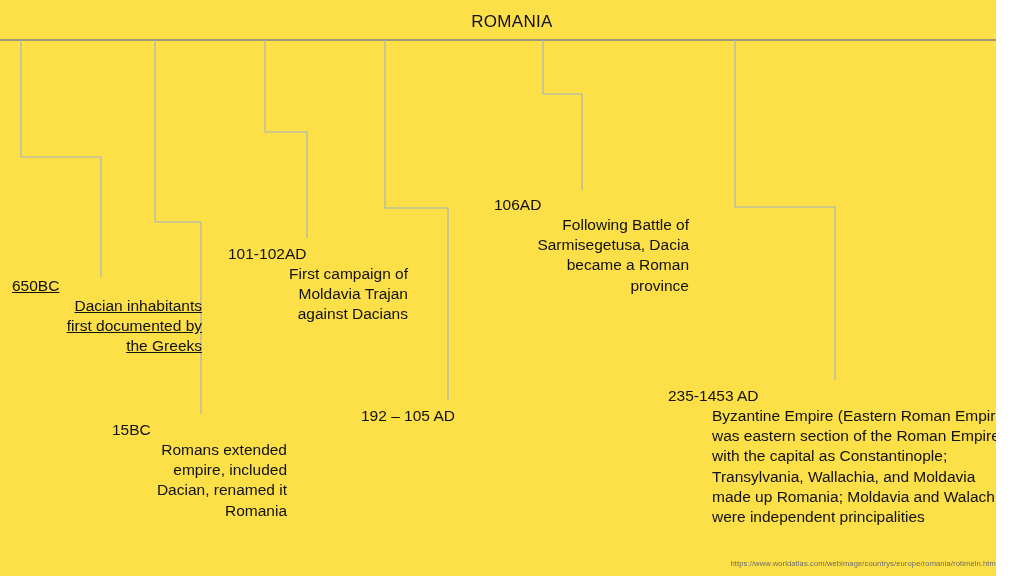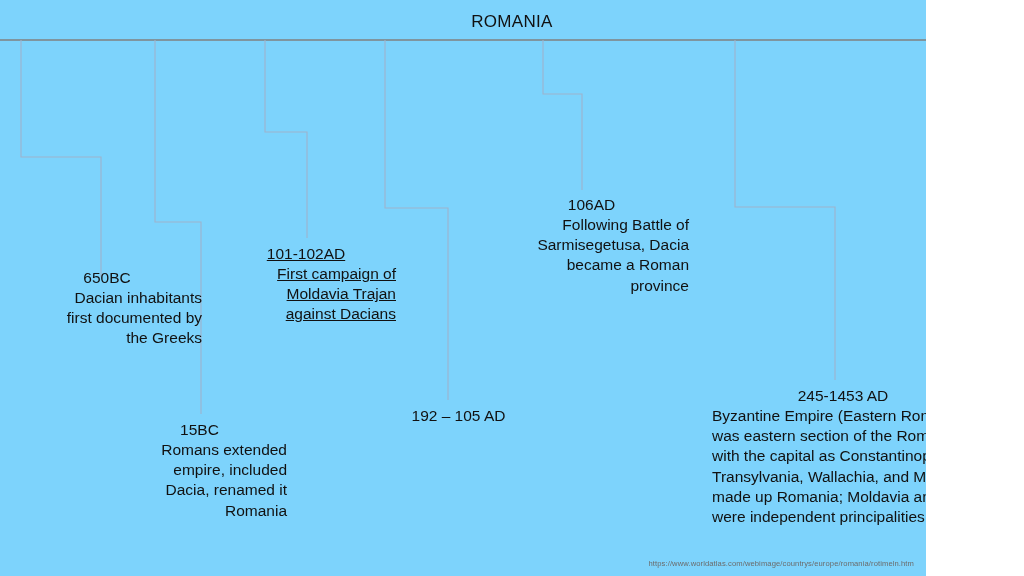--- a/index.html
+++ b/index.html
@@ -2,23 +2,23 @@
 <html><head>
 <meta charset="utf-8">
 <style>
   html, body {
     margin: 0;
     padding: 0;
     background: #ffffff;
   }
   #stage {
     position: relative;
-    width: 926px;
+    width: 996px;
     height: 576px;
-    background: #7dd3fc;
+    background: #fde047;
     overflow: hidden;
     font-family: "Liberation Sans", sans-serif;
     color: #1a1a1a;
   }
   #connectors {
     position: absolute;
     left: 0;
     top: 0;
     width: 1024px;
     height: 576px;
@@ -35,32 +35,32 @@
     white-space: nowrap;
   }
   .evt {
     position: absolute;
     font-size: 15.5px;
     line-height: 1.30;
     color: #111111;
   }
   .evt .yr {
     display: block;
-    text-align: center;
+    text-align: left;
     white-space: nowrap;
   }
   .evt .desc {
     display: block;
     text-align: right;
     white-space: pre-line;
   }
   .evt.wide .desc { text-align: left; margin-left: 44px; }
   #source {
     position: absolute;
-    right: 12px;
+    right: 0;
     top: 559px;
     font-size: 7.6px;
     color: #6b6b6b;
     letter-spacing: 0.1px;
     white-space: nowrap;
   }
 </style>
 </head>
 <body>
 
@@ -73,51 +73,51 @@
       <polyline points="265,40 265,132 307,132 307,238" fill="none" stroke="#9db3cc" stroke-width="1.1"></polyline>
       <polyline points="385,40 385,208 448,208 448,400" fill="none" stroke="#9db3cc" stroke-width="1.1"></polyline>
       <polyline points="543,40 543,94 582,94 582,190" fill="none" stroke="#9db3cc" stroke-width="1.1"></polyline>
       <polyline points="735,40 735,207 835,207 835,380" fill="none" stroke="#9db3cc" stroke-width="1.1"></polyline>
     </svg>
 
   <div id="title">ROMANIA</div>
 
   <div id="source">https://www.worldatlas.com/webimage/countrys/europe/romania/rotimeln.htm</div>
 
-<div class="evt" style="left: 12px; top: 268px; width: 190px;">
+<div class="evt" style="left: 12px; top: 276px; width: 190px; text-decoration: underline;">
     <span class="yr">650BC</span>
     <span class="desc">Dacian inhabitants
 first documented by
 the Greeks</span>
   </div>
     <div class="evt" style="left: 112px; top: 420px; width: 175px;">
     <span class="yr">15BC</span>
     <span class="desc">Romans extended
 empire, included
-Dacia, renamed it
+Dacian, renamed it
 Romania</span>
   </div>
-    <div class="evt" style="left: 216px; top: 244px; width: 180px; text-decoration: underline;">
+    <div class="evt" style="left: 228px; top: 244px; width: 180px;">
     <span class="yr">101-102AD</span>
     <span class="desc">First campaign of
 Moldavia Trajan
 against Dacians</span>
   </div>
     <div class="evt" style="left: 361px; top: 406px; width: 195px;">
     <span class="yr">192 – 105 AD</span>
   </div>
     <div class="evt" style="left: 494px; top: 195px; width: 195px;">
     <span class="yr">106AD</span>
     <span class="desc">Following Battle of
 Sarmisegetusa, Dacia
 became a Roman
 province</span>
   </div>
     <div class="evt wide" style="left: 668px; top: 386px; width: 350px;">
-    <span class="yr">245-1453 AD</span>
+    <span class="yr">235-1453 AD</span>
     <span class="desc">Byzantine Empire (Eastern Roman Empire)
 was eastern section of the Roman Empire,
 with the capital as Constantinople;
 Transylvania, Wallachia, and Moldavia
 made up Romania; Moldavia and Walachia
 were independent principalities</span>
   </div>
   </div>
 
 </body></html>

